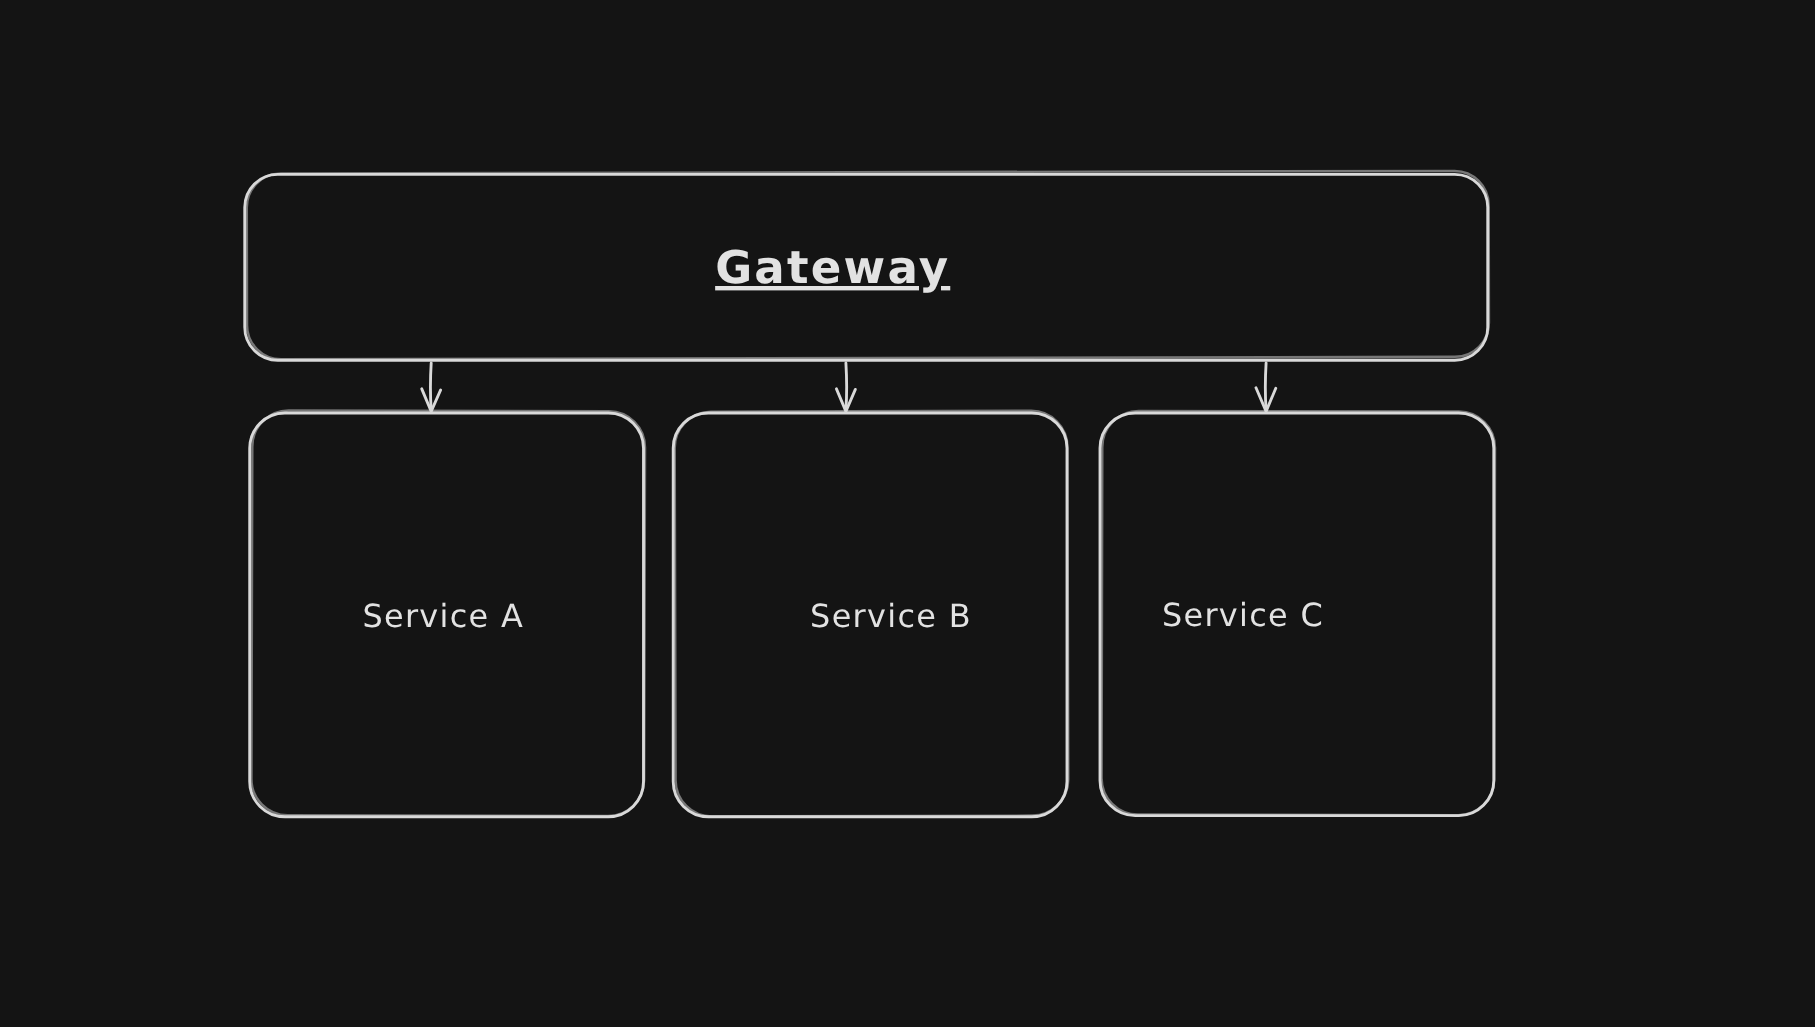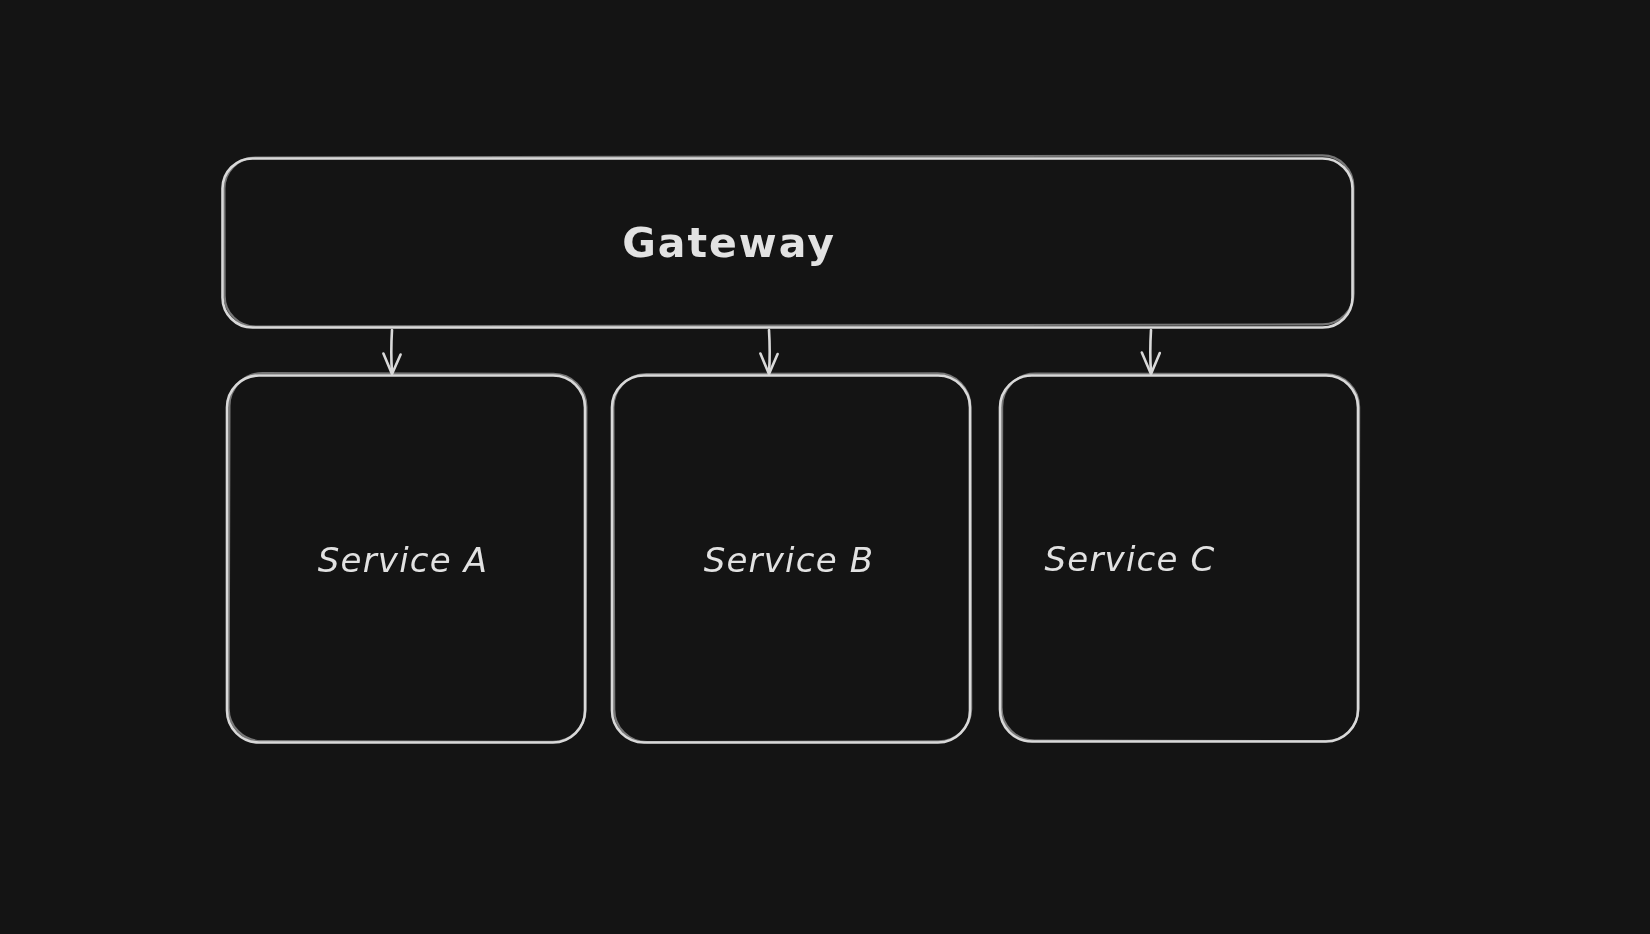--- a/index.html
+++ b/index.html
@@ -41,27 +41,26 @@
     white-space: nowrap;
     letter-spacing: 1.2px;
     user-select: none;
   }
   .node-label.title {
     font-size: 41px;
     font-weight: 700;
     letter-spacing: 2px;
   }
   .node-label.service {
-    font-size: 34px;
+    font-size: 29px;
     font-weight: 400;
-    font-style: italic;
   }
-  #gateway-label  { left: 729px;  top: 243px; }
+  #gateway-label  { left: 757px;  top: 243px; text-decoration: underline; }
   #service-a-label{ left: 403px;  top: 560px; }
-  #service-b-label{ left: 789px;  top: 560px; }
+  #service-b-label{ left: 810px;  top: 560px; }
   #service-c-label{ left: 1130px; top: 559px; }
 </style>
 </head>
 <body>
 
 <div class="canvas">
 
   <svg class="diagram-svg" viewBox="0 0 1650 934">
 
     <g>

